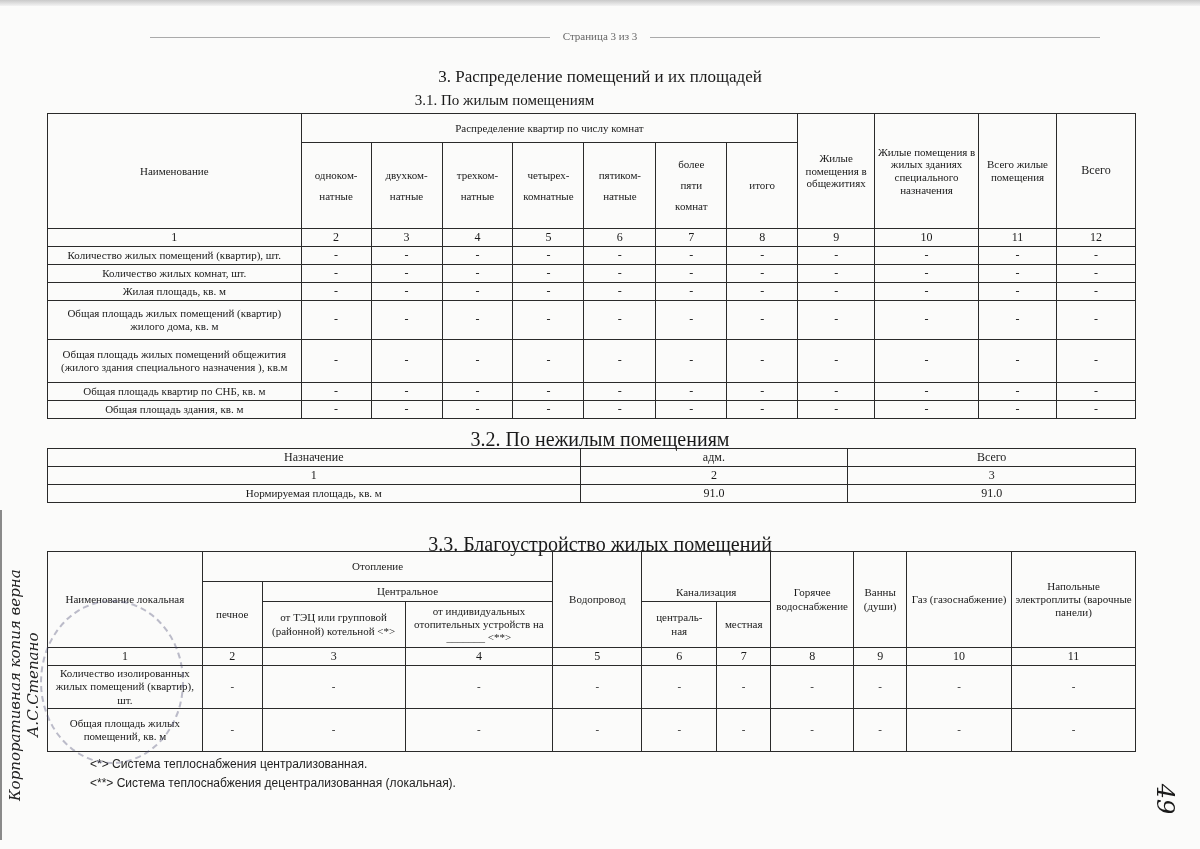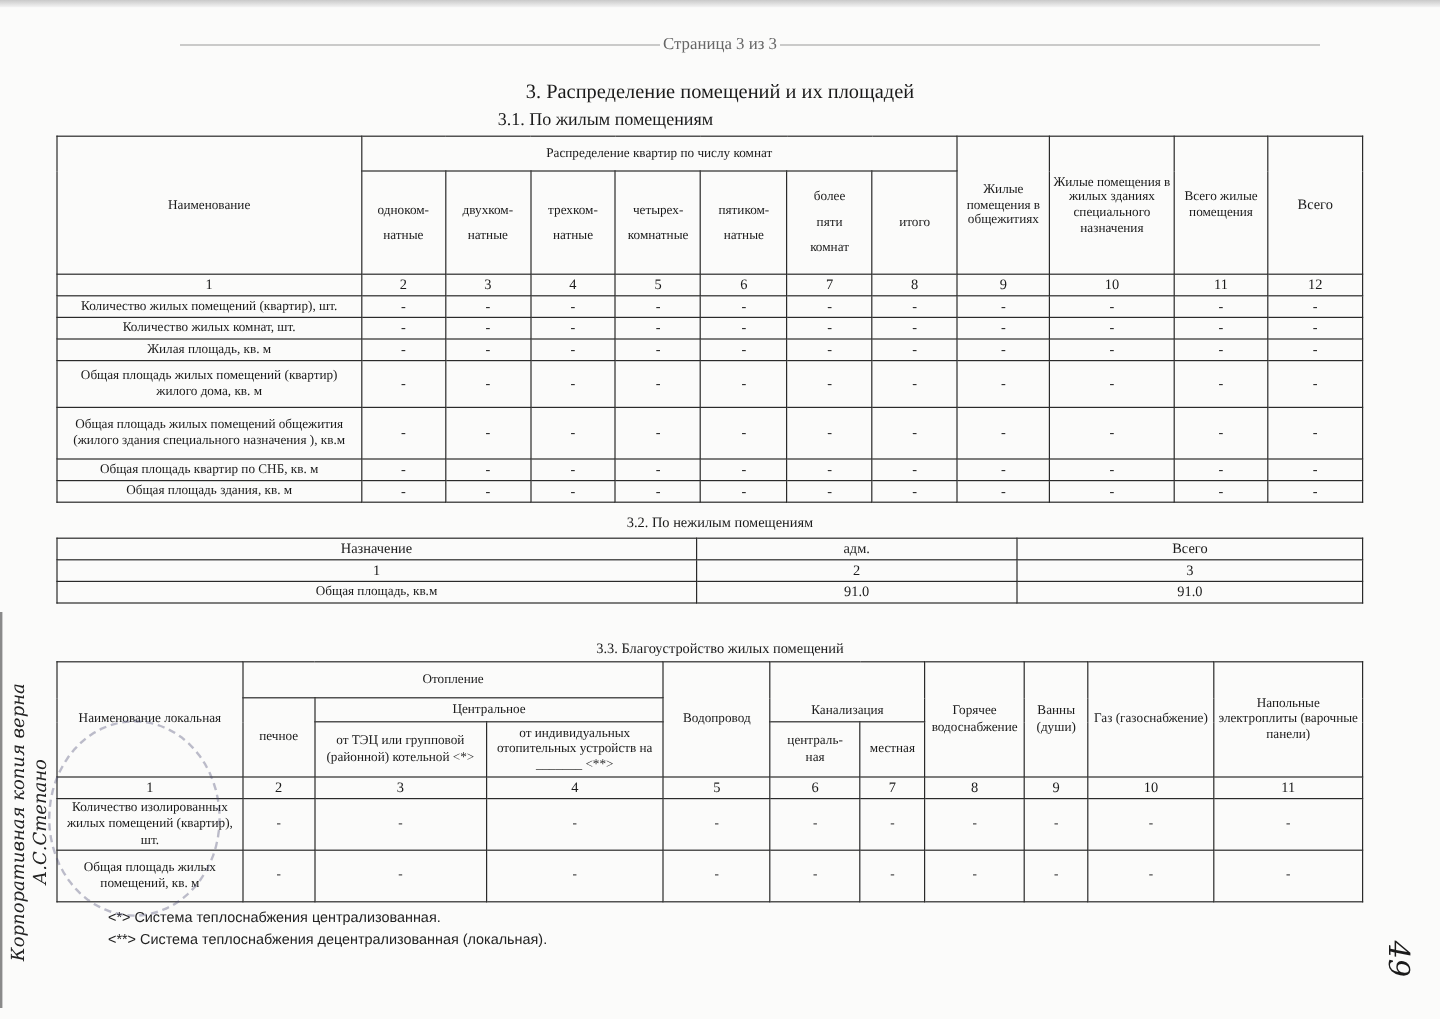--- a/index.html
+++ b/index.html
@@ -13,21 +13,21 @@
   .scan-edge-top {
     position: absolute; left: 0; top: 0; width: 1200px; height: 6px;
     background: linear-gradient(to bottom, #c9c9c9, #f3f3f3);
   }
   .scan-edge-left {
     position: absolute; left: 0; top: 510px; width: 2px; height: 330px;
     background: #8a8a8a;
   }
   .page-header {
     position: absolute; top: 30px; left: 0; width: 1200px; text-align: center;
-    font-size: 14px; color: #666;
+    font-size: 11px; color: #666;
   }
   .page-header .line {
     position: absolute; top: 7px; height: 1px; background: #aaa;
   }
   .title-main {
     position: absolute; top: 67px; left: 0; width: 1200px; text-align: center;
     font-size: 17px;
   }
   .title-sub {
     position: absolute; top: 92px; left: 0; width: 1009px; text-align: center;
@@ -42,21 +42,21 @@
   #t31 { left: 47px; top: 113px; width: 1089px; font-size: 11px; }
   #t31 .hdr1 td { height: 28px; }
   #t31 .hdr2 td { height: 85px; margin-top: 10px; }
   #t31 .nums td { height: 17px; font-size: 12px; }
   #t31 .r1 td { height: 17px; margin-top: 47px; }
   #t31 .r2 td { height: 38px; }
   #t31 .r3 td { height: 42px; }
   #t31 td.dash { font-size: 12px; }
   
   .sec-title {
-    position: absolute; left: 0; width: 1200px; text-align: center; font-size: 12px;
+    position: absolute; left: 0; width: 1200px; text-align: center; font-size: 20px;
   }
   #t32 { left: 47px; top: 448px; width: 1089px; font-size: 11px; }
   #t32 td { height: 17px; }
   #t32 .h td { font-size: 12px; }
   
   #t33 { left: 47px; top: 551px; width: 1089px; font-size: 11px; }
   #t33 td { line-height: 1.2; }
   #t33 .nums td { height: 17px; font-size: 12px; }
   #t33 .row td { height: 42px; }
   .footnote { position: absolute; left: 90px; font-family: "Liberation Sans", "DejaVu Sans", sans-serif; font-size: 12px; color: #222; }
@@ -263,21 +263,21 @@
     <td>Всего</td>
   </tr>
   <tr class="h" id="t32-nums">
         <td>1</td>
         <td>2</td>
         <td>3</td>
       </tr>
   </tbody>
     <tbody id="t32-body">
       <tr>
-        <td>Общая площадь, кв.м</td>
+        <td>Нормируемая площадь, кв. м</td>
         <td style="font-size: 12px;">91.0</td>
         <td style="font-size: 12px;">91.0</td>
       </tr>
     </tbody>
 </table>
 
 <div class="sec-title" style="top:533px">3.3. Благоустройство жилых помещений</div>
 
 <table id="t33">
   <colgroup>

